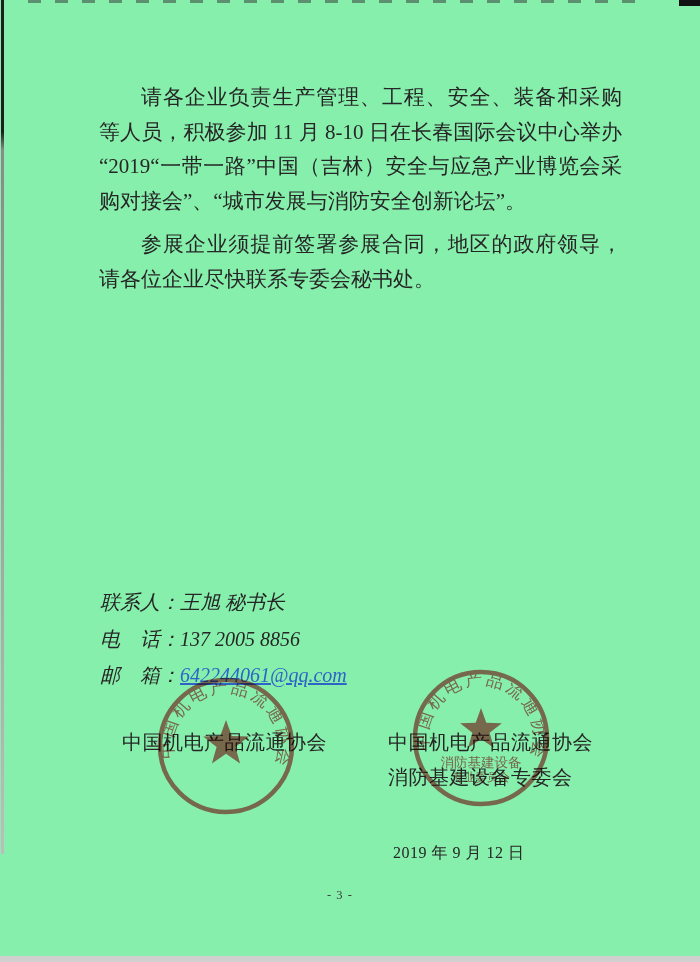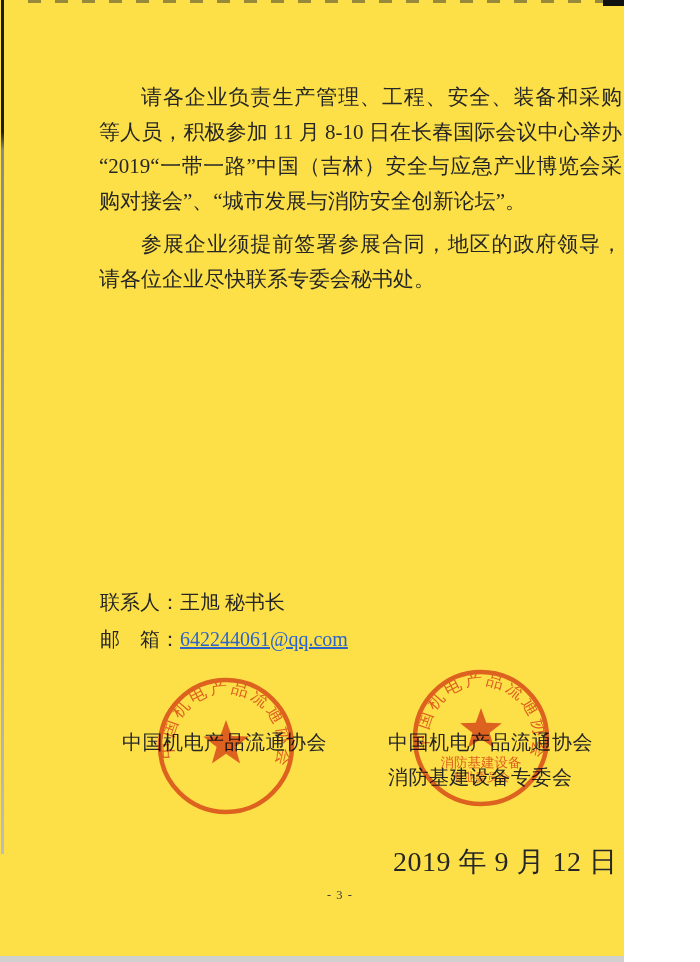--- a/index.html
+++ b/index.html
@@ -1,19 +1,19 @@
 <!DOCTYPE html>
 <html lang="zh"><head>
 <meta charset="utf-8">
 <title>Scanned Document Page</title>
 <style>
   html,body { margin:0; padding:0; background:#ffffff; }
   .page {
-    position:relative; width:624px; height:962px;
-    background:#fde047; overflow:hidden;
+    position:relative; width:700px; height:962px;
+    background:#86efac; overflow:hidden;
     font-family:"Liberation Serif","DejaVu Serif",serif;
     color:#262626;
   }
   
   .top-dashes {
     position:absolute; top:0; left:28px; width:614px; height:3px;
     background:repeating-linear-gradient(90deg, rgba(50,50,50,.5) 0 13px, transparent 13px 27px);
   }
   .corner-block { position:absolute; top:0; right:0; width:21px; height:6px; background:#111; }
   .left-line {
@@ -23,36 +23,36 @@
   .bottom-band { position:absolute; bottom:0; left:0; width:100%; height:6px; background:#d0d0cf; }
 
   
   .body-text {
     position:absolute; left:99px; top:80px; width:523px;
     font-size:21px; line-height:34.6px; text-align:justify;
   }
   .body-text p { margin:0 0 9px; text-indent:2em; }
 
   
-  .contact { position:absolute; left:100px; top:584px; font-size:20px; line-height:36.5px; }
+  .contact { position:absolute; left:100px; top:584px; font-size:20px; line-height:36.5px;font-style:italic; }
   .email { color:#2e64c8; text-decoration:underline; }
 
   
   .sig { position:absolute; font-size:20px; letter-spacing:.5px; z-index:2; }
   .sig-left  { left:122px; top:729px; }
   .sig-right1{ left:388px; top:729px; }
   .sig-right2{ left:388px; top:764px; }
 
   
   .stamp { position:absolute; z-index:3; mix-blend-mode:multiply; opacity:.82; }
   .stamp-left  { left:141px; top:661px; }
   .stamp-right { left:396px; top:653px; }
   .stamp text { font-family:"Liberation Serif","DejaVu Serif",serif; }
 
-  .date { position:absolute; left:393px; top:843px; font-size:28px; letter-spacing:.5px; }
+  .date { position:absolute; left:393px; top:843px; font-size:16px; letter-spacing:.5px; }
   .page-num {
     position:absolute; left:0; top:888px; width:680px; text-align:center;
     font-size:12.5px; letter-spacing:1px; color:#3a3a3a;
   }
 </style>
 </head>
 <body>
 
 <div class="page">
 
@@ -62,20 +62,23 @@
   <div class="bottom-band"></div>
 
   <div class="body-text">
     <p>请各企业负责生产管理、工程、安全、装备和采购等人员，积极参加 11 月 8-10 日在长春国际会议中心举办“2019“一带一路”中国（吉林）安全与应急产业博览会采购对接会”、“城市发展与消防安全创新论坛”。</p>
     <p>参展企业须提前签署参展合同，地区的政府领导，请各位企业尽快联系专委会秘书处。</p>
   </div>
 
   <div class="contact">
     <div class="contact-row">
       <span>联系人：</span><span>王旭  秘书长</span>
+    </div>
+    <div class="contact-row">
+      <span>电　话：</span><span>137 2005 8856</span>
     </div>
     <div class="contact-row">
       <span>邮　箱：</span><a class="email" href="#">642244061@qq.com</a>
     </div>
   </div>
 
   <div class="sig sig-left">中国机电产品流通协会</div>
   <div class="sig sig-right1">中国机电产品流通协会</div>
   <div class="sig sig-right2">消防基建设备专委会</div>
 

